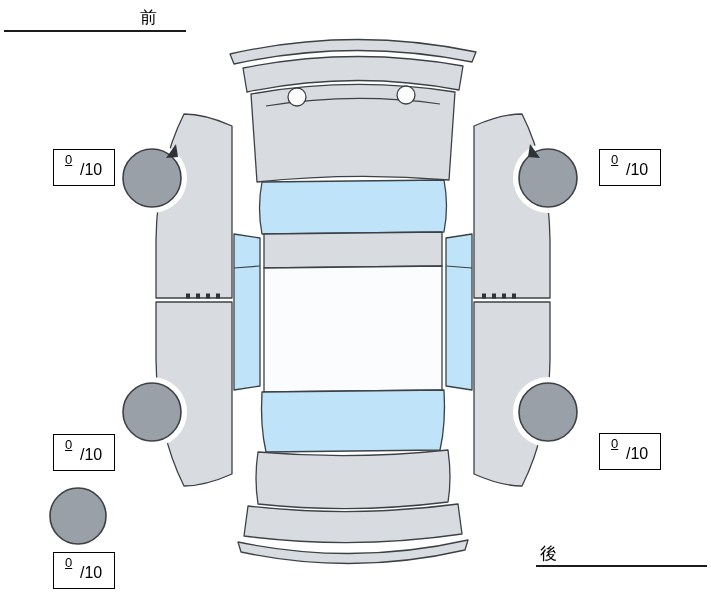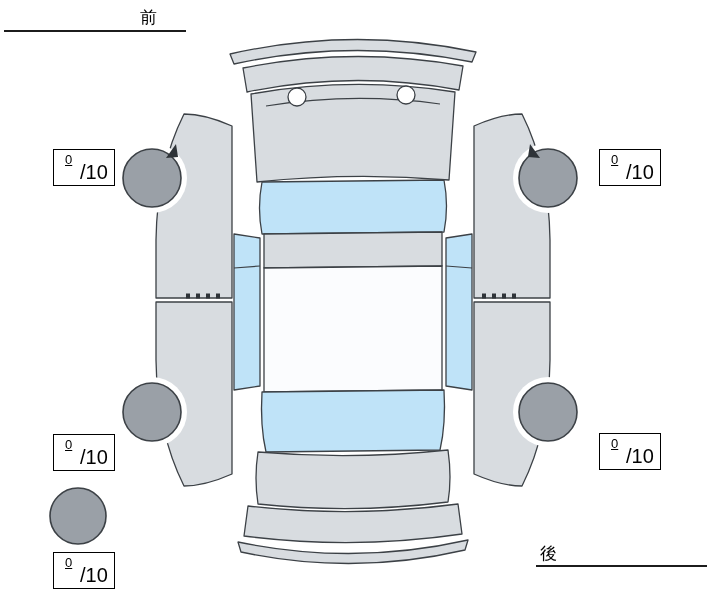--- a/index.html
+++ b/index.html
@@ -21,21 +21,21 @@
   .label { position:absolute; font-size:17px; color:#000; }
   .label.front { left:140px; top:6px; }
   .label.rear  { left:540px; top:542px; }
   .rule { position:absolute; height:0; border-top:2px solid #1c1c1c; }
   .rule.front-rule { left:4px;   top:30px;  width:182px; }
   .rule.rear-rule  { left:536px; top:565px; width:171px; }
 
   
   .score { position:absolute; width:62px; height:37px; background:#fff; border:1.5px solid #000; box-sizing:border-box; }
   .score .num { position:absolute; left:11px; top:2px;  font-size:13px; text-decoration:underline; color:#000; }
-  .score .den { position:absolute; left:26px; top:11px; font-size:20px; color:#000; }
+  .score .den { position:absolute; left:26px; top:11px; font-size:16px; color:#000; }
   .score.fl { left:53px;  top:149px; }
   .score.fr { left:599px; top:149px; }
   .score.rl { left:53px;  top:434px; }
   .score.rr { left:599px; top:433px; }
   .score.sp { left:53px;  top:552px; }
 </style>
 </head>
 <body>
 
 <div class="stage">

